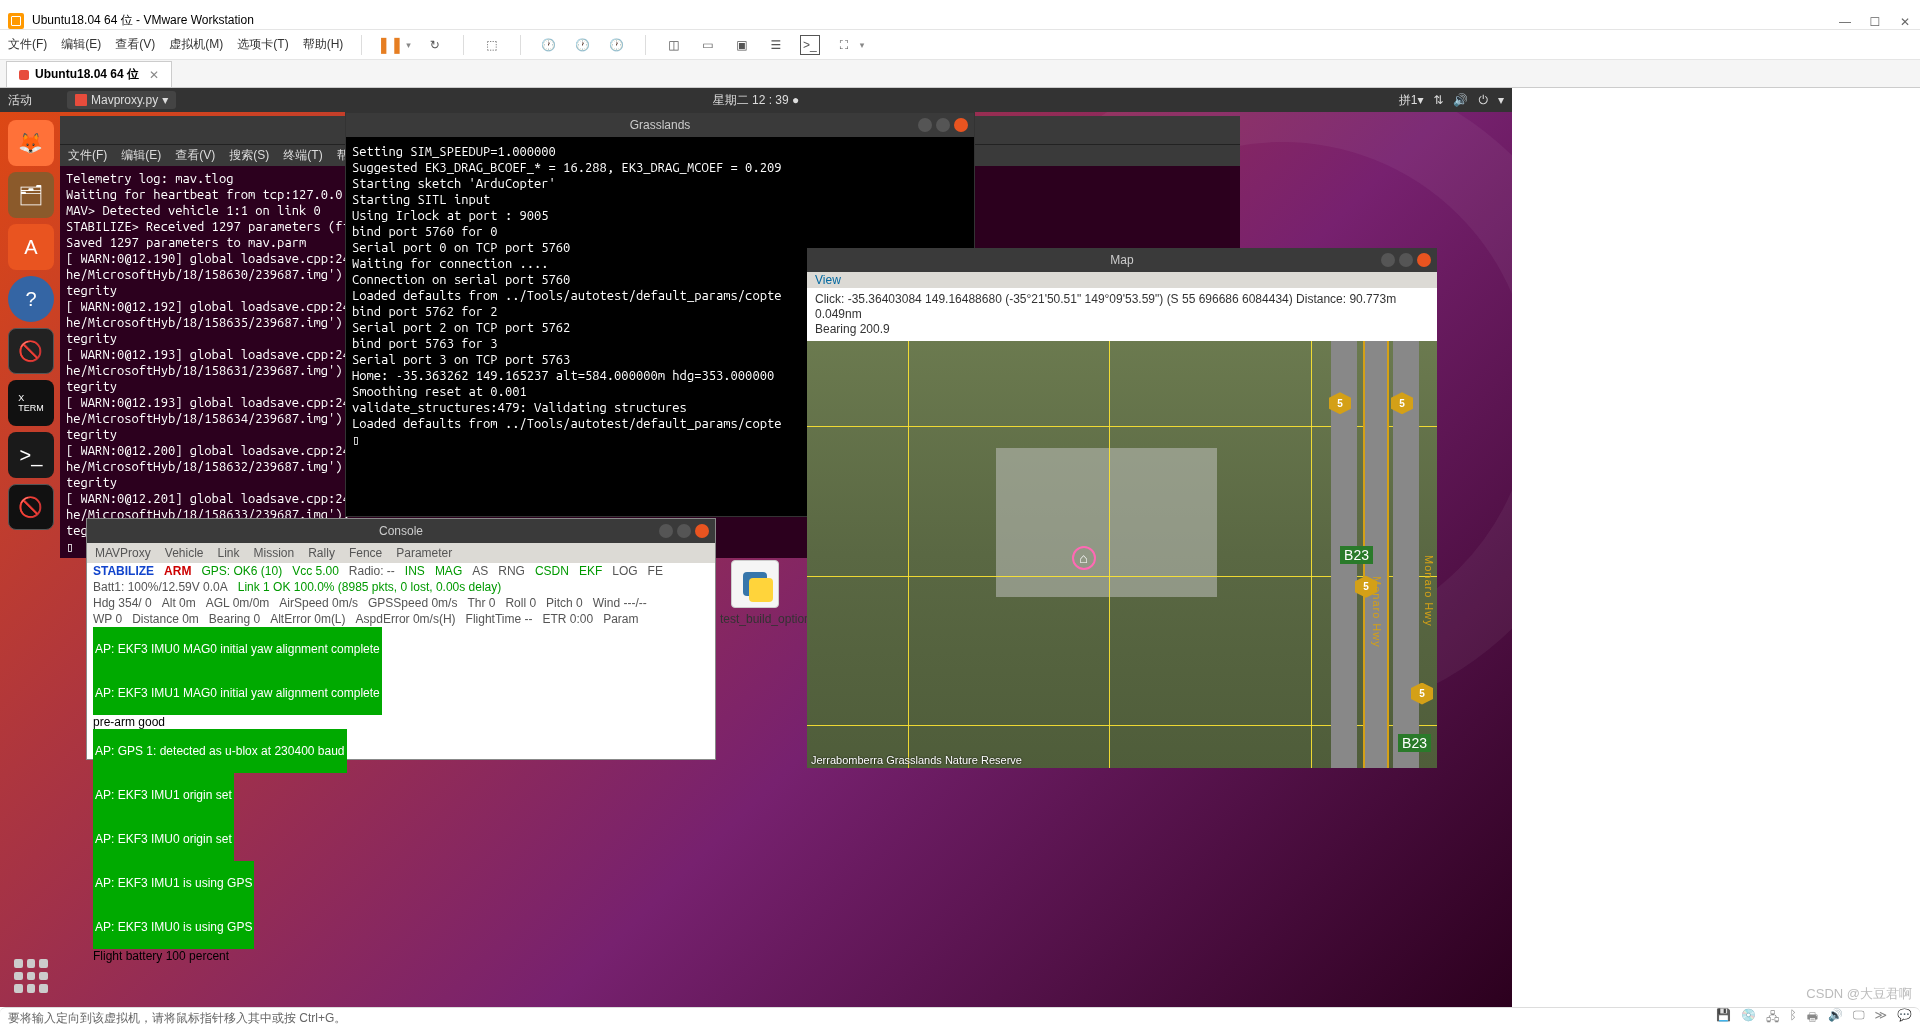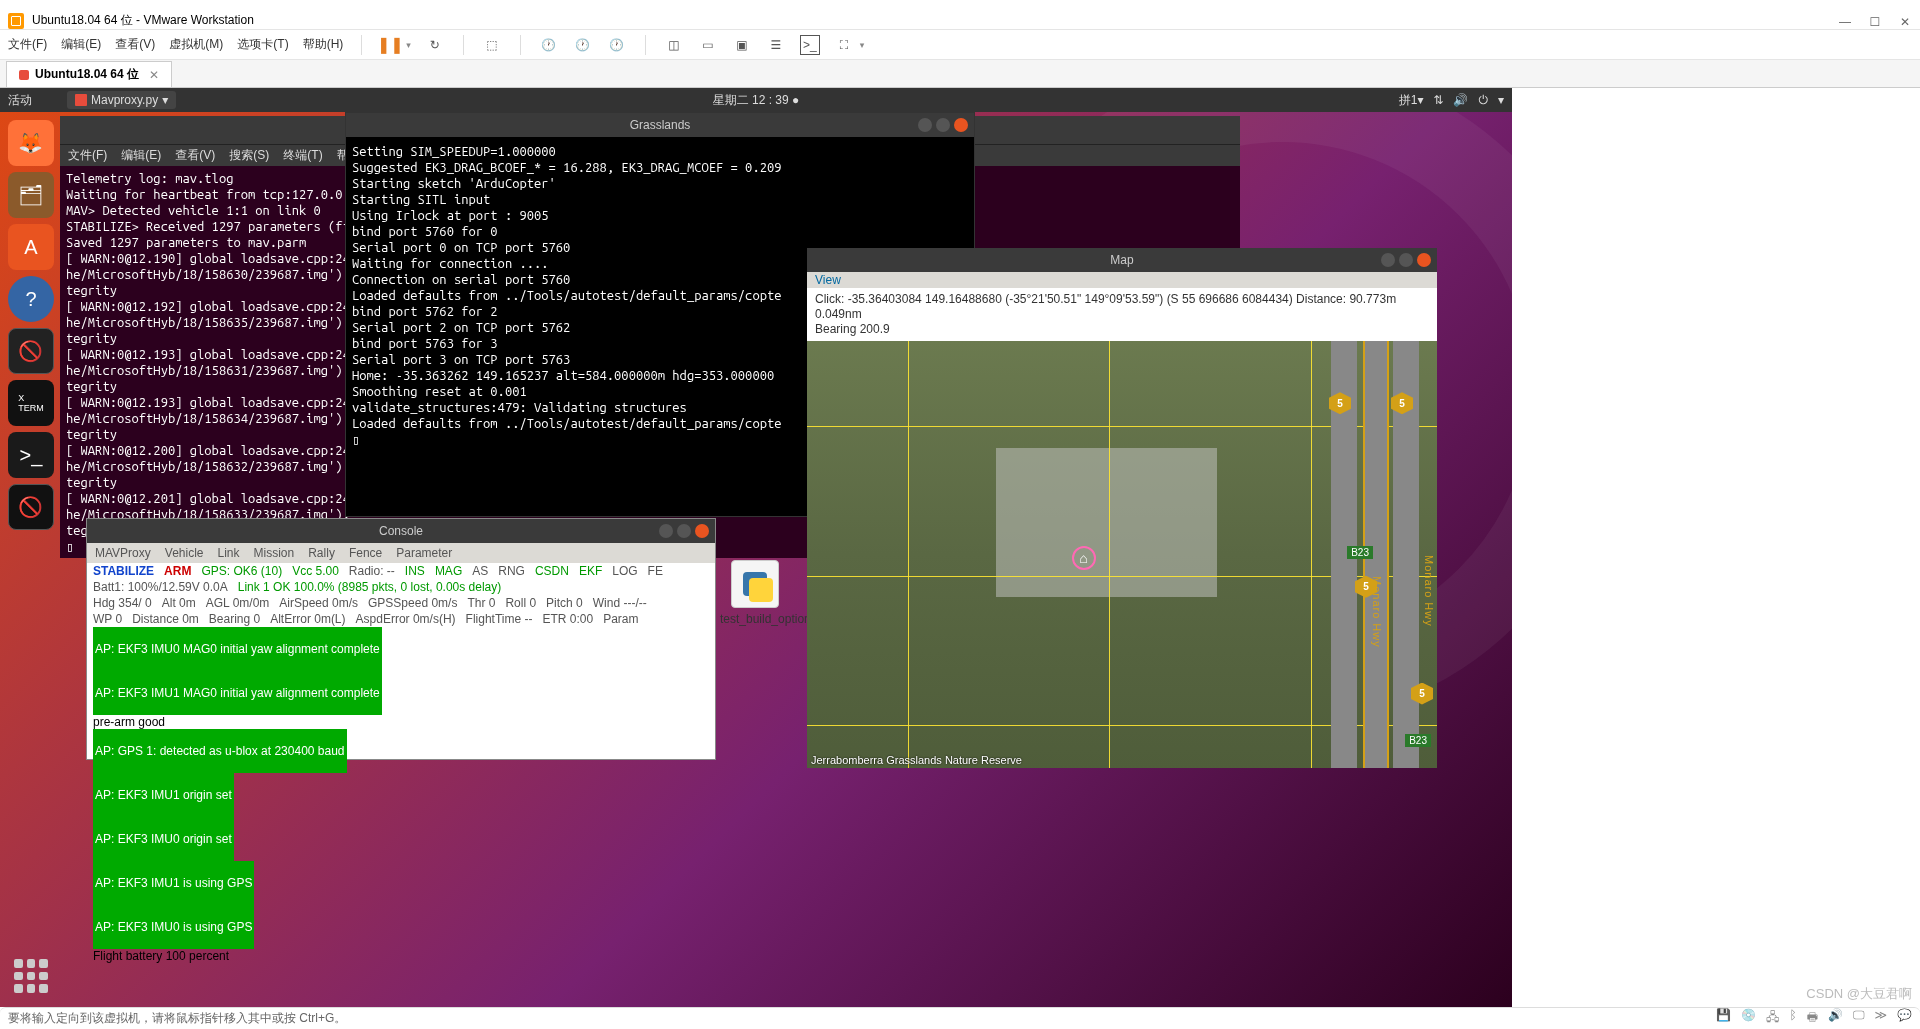--- a/index.html
+++ b/index.html
@@ -69,21 +69,21 @@
 .map-win .menubar{height:16px;background:#dcdad5;display:flex;align-items:center;padding:0 8px;font-size:12px;color:#0369a1;}
 .map-win .info{padding:4px 8px;color:#333;font-size:12px;line-height:15px;}
 .map-view { flex:1; position:relative; background:linear-gradient(180deg,#6b7a4f 0%,#5a6843 50%,#4f5d3a 100%); overflow:hidden;}
 .map-view::before{content:"";position:absolute;left:30%;top:25%;width:35%;height:35%;background:rgba(200,200,200,0.5);} 
 .grid-h,.grid-v{position:absolute;background:rgba(255,230,50,0.9);}
 .grid-h{left:0;right:0;height:1px;} .grid-v{top:0;bottom:0;width:1px;}
 .road{position:absolute;top:0;bottom:0;width:26px;background:#888;}
 .road.yel{box-shadow:inset 2px 0 0 #d4a017,inset -2px 0 0 #d4a017;}
 .shield{position:absolute;width:22px;height:22px;background:#d4a017;color:#fff;font-size:10px;font-weight:bold;display:flex;align-items:center;justify-content:center;clip-path:polygon(50% 0,100% 25%,100% 75%,50% 100%,0 75%,0 25%);}
 .road-lbl{position:absolute;writing-mode:vertical-rl;color:#d4a017;font-size:11px;font-weight:500;letter-spacing:1px;}
-.green-lbl{position:absolute;background:#2a7a2a;color:#fff;font-size:10px;padding:1px 4px;}
+.green-lbl{position:absolute;background:#2a7a2a;color:#fff;font-size:14px;padding:1px 4px;}
 .home-ic{position:absolute;left:42%;top:48%;width:24px;height:24px;}
 .home-ic::before{content:"";position:absolute;inset:0;border:2px solid #ff69b4;border-radius:50%;}
 .home-ic::after{content:"⌂";position:absolute;inset:0;display:flex;align-items:center;justify-content:center;color:#fff;font-size:14px;}
 .map-caption{position:absolute;left:4px;bottom:2px;color:#fff;font-size:11px;text-shadow:0 0 2px #000;}
 
 
 .console { position:absolute; left:86px; top:518px; width:630px; height:242px; background:#fff; border:1px solid #888;}
 .console .titlebar{height:24px;background:#3a3a3a;color:#ccc;display:flex;align-items:center;justify-content:center;font-size:11px;position:relative;}
 .console .menubar{height:20px;background:#dcdad5;display:flex;align-items:center;gap:14px;padding:0 8px;font-size:12px;color:#555;}
 .console .row{display:flex;gap:10px;padding:1px 6px;font-size:12px;flex-wrap:wrap;}

